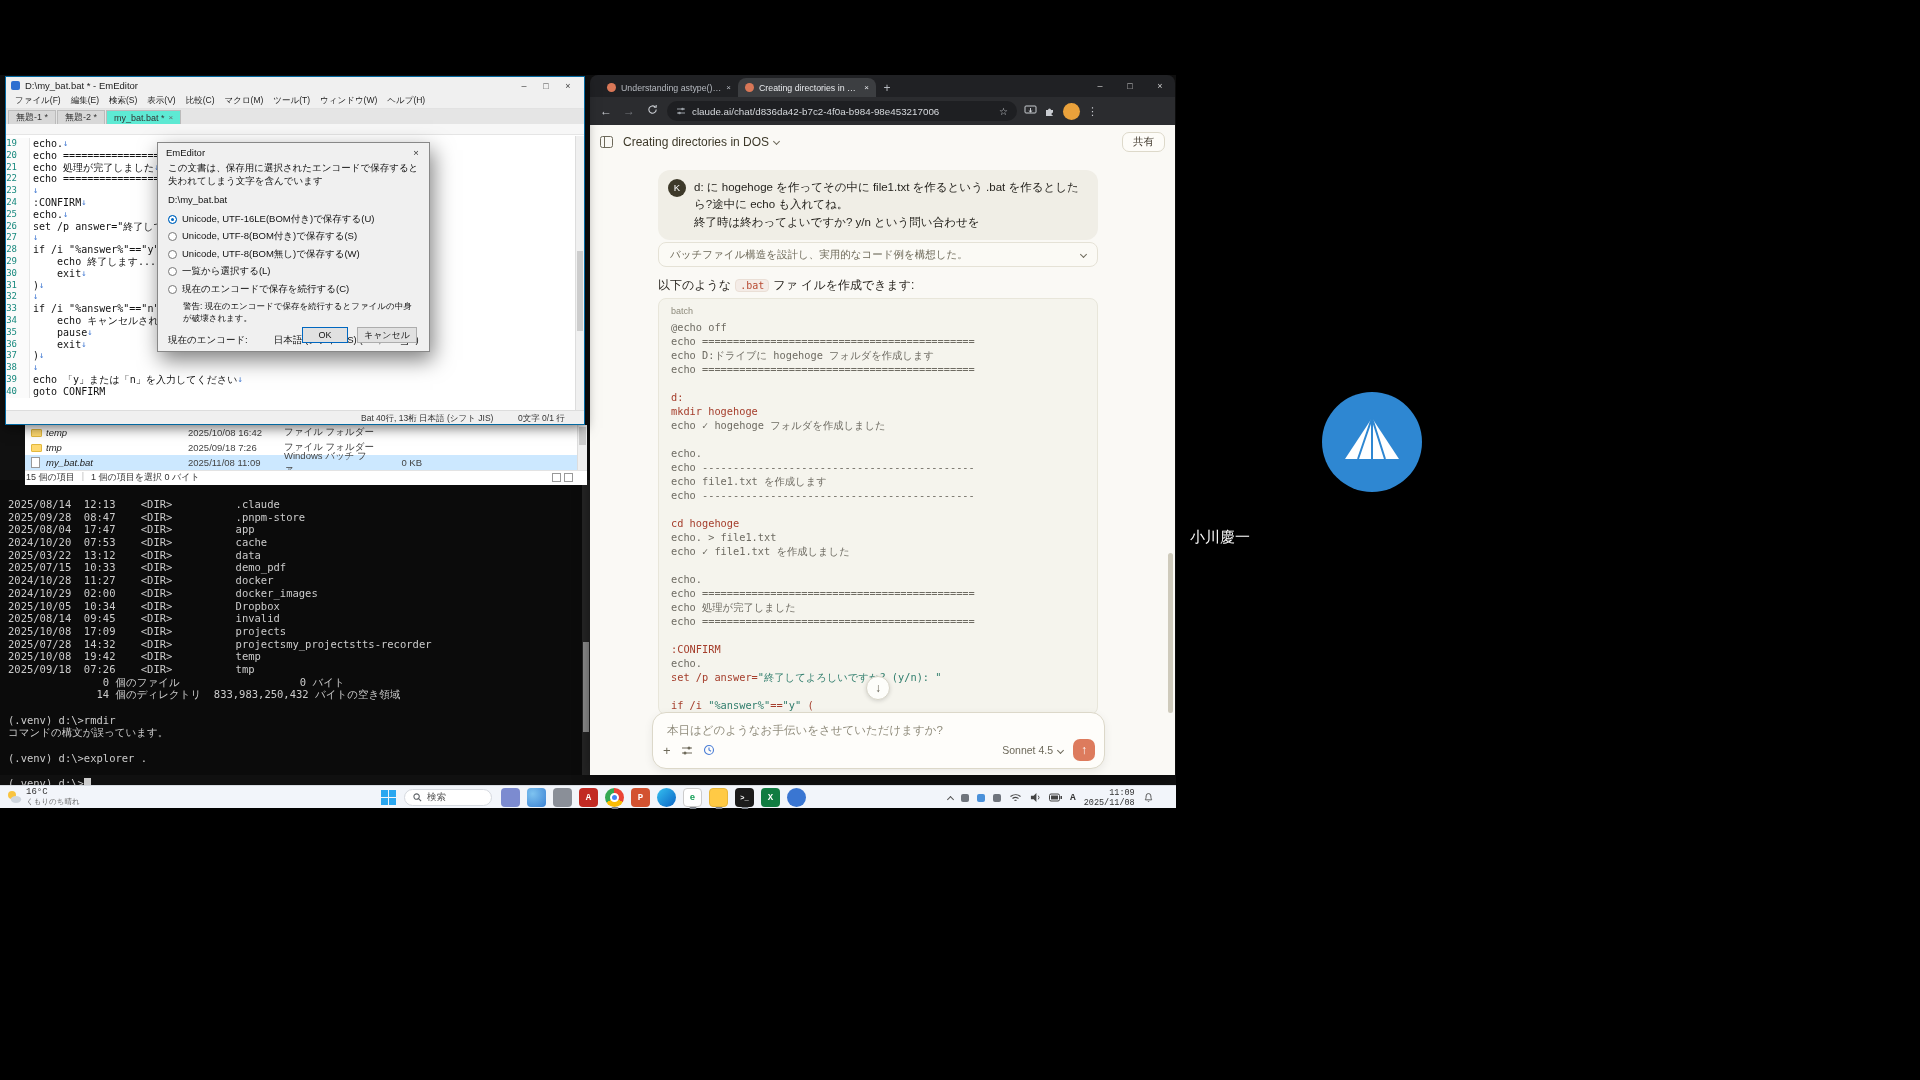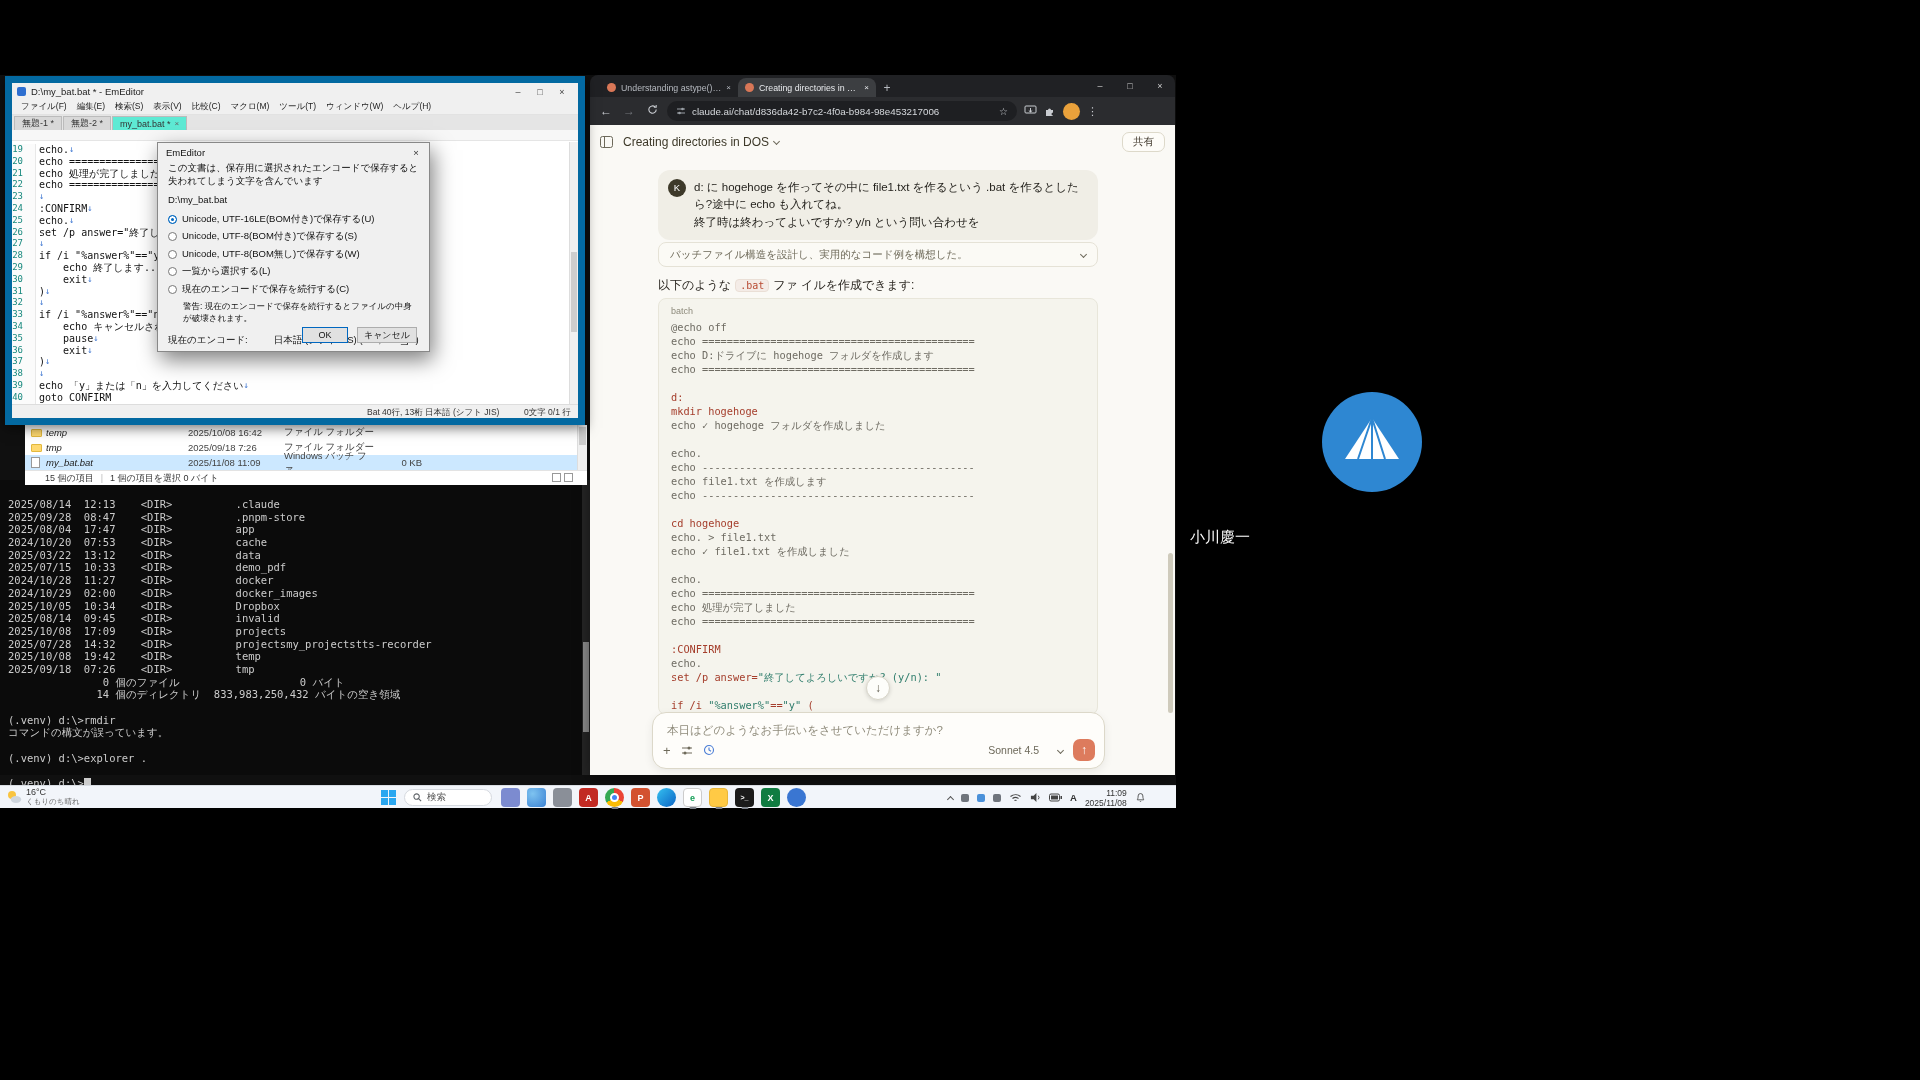--- a/index.html
+++ b/index.html
@@ -2,21 +2,21 @@
 <html><head>
 <meta charset="utf-8">
 <style>
   html,body{margin:0;padding:0;width:1920px;height:1080px;background:#000;overflow:hidden;
     font-family:"Liberation Sans",sans-serif;}
   *{box-sizing:border-box;}
   #share{position:absolute;left:0;top:75px;width:1176px;height:733px;background:#101010;}
 
   
   .em-window{position:absolute;left:5px;top:1px;width:580px;height:349px;background:#fff;
-    border:7px solid #0369a1;box-shadow:0 3px 12px rgba(0,0,0,.55);z-index:4;}
+    border:1px solid #0369a1;box-shadow:0 3px 12px rgba(0,0,0,.55);z-index:4;}
   .em-titlebar{height:17px;background:#f0f0f0;display:flex;align-items:center;padding:0 5px;font-size:9.5px;color:#222;}
   .em-appicon{width:9px;height:9px;background:#2e6fd0;display:inline-block;border-radius:2px;}
   .em-title{margin-left:5px;}
   .em-ctrl{margin-left:auto;display:flex;}
   .em-ctrl span{width:22px;text-align:center;font-size:9px;color:#444;}
   .em-menubar{height:15px;display:flex;align-items:center;padding-left:4px;font-size:8.5px;background:#f0f0f0;
     border-bottom:1px solid #e2e2e2;color:#222;}
   .em-menu-item{padding:0 5px;white-space:nowrap;}
   .em-tabbar{height:15px;background:#e5e5e5;display:flex;align-items:flex-end;padding-left:2px;font-size:9px;}
   .em-tab{height:14px;padding:0 7px;display:flex;align-items:center;gap:4px;background:#d8d8d8;
@@ -63,21 +63,21 @@
   .exp-row{display:flex;align-items:center;height:15px;padding-left:6px;}
   .exp-row.sel{background:#cce8ff;}
   .exp-icon{width:15px;display:inline-flex;}
   .ic-folder{width:11px;height:8px;background:#ffd970;border:1px solid #e3b93e;border-radius:1px;}
   .ic-bat{width:9px;height:11px;background:#fff;border:1px solid #999;}
   .exp-name{width:142px;font-style:italic;}
   .exp-date{width:96px;color:#444;}
   .exp-type{width:96px;color:#444;}
   .exp-size{width:42px;text-align:right;color:#444;}
   .exp-status{position:absolute;bottom:0;left:0;right:0;height:15px;border-top:1px solid #e3e3e3;display:flex;
-    align-items:center;padding-left:20px;gap:7px;font-size:9px;color:#333;background:#fff;}
+    align-items:flex-start;padding-left:1px;gap:7px;font-size:9px;color:#333;background:#fff;}
   .exp-sep{color:#bbb;}
   .exp-views{position:absolute;right:14px;bottom:3px;display:flex;gap:3px;}
   .exp-view{width:9px;height:9px;border:1px solid #999;}
   .exp-scroll{position:absolute;right:0;top:0;width:10px;bottom:15px;background:#f0f0f0;border-left:1px solid #ddd;}
   .exp-thumb{position:absolute;left:1px;right:1px;top:2px;height:18px;background:#cdcdcd;}
 
   
   .term{position:absolute;left:0;top:405px;width:590px;height:295px;background:#0b0b0b;padding:18px 0 0 8px;z-index:2;}
   .term-line{font:10.5px/12.7px "DejaVu Sans Mono",monospace;color:#cccccc;white-space:pre;height:12.7px;}
   .term-cursor{display:inline-block;width:7px;height:10px;background:#cccccc;vertical-align:-1px;}
@@ -135,27 +135,27 @@
   .tok-cmd{color:#a53e2c;}
   .tok-str{color:#2f7d6c;}
   .cl-scrollbtn{position:absolute;left:276px;top:551px;width:24px;height:24px;border-radius:50%;background:#fdfdfa;
     border:1px solid #d8d5c8;box-shadow:0 1px 4px rgba(0,0,0,.15);display:flex;align-items:center;justify-content:center;
     color:#5d594c;font-size:12px;}
   .cl-composer{position:absolute;left:62px;top:587px;width:453px;height:57px;background:#fefdfa;
     border:1px solid #dcd8c9;border-radius:14px;box-shadow:0 3px 10px rgba(0,0,0,.07);}
   .cl-ph{padding:10px 14px 0;font-size:11.5px;color:#8f8b7b;}
   .cl-crow{position:absolute;left:10px;right:9px;bottom:7px;display:flex;align-items:center;gap:10px;}
   .cl-plus{color:#6e6a5a;font-size:13px;}
-  .cl-model{margin-left:auto;display:flex;align-items:center;gap:14px;font-size:10.5px;color:#6d695a;}
+  .cl-model{margin-left:auto;display:flex;align-items:center;gap:0;font-size:10.5px;color:#6d695a;}
   .cl-send{width:22px;height:22px;border-radius:7px;background:#dd7b5d;color:#fff;display:flex;align-items:center;
     justify-content:center;font-size:12px;}
   .cl-scrollbar{position:absolute;right:2px;top:428px;width:5px;height:160px;background:#cfcbbc;border-radius:3px;}
 
   
-  .taskbar{position:absolute;left:0;top:710px;width:1176px;height:23px;background:#f2f5fa;border-top:1px solid #d9dde3;z-index:7;}
+  .taskbar{position:absolute;left:0;top:710px;width:1176px;height:23px;background:#f2f5fa;border-top:1px solid #d9dde3;z-index:7;font-family:Liberation Mono, monospace;}
   .tb-weather{position:absolute;left:6px;top:1px;display:flex;align-items:center;gap:4px;}
   .tb-wtxt{display:flex;flex-direction:column;line-height:10px;}
   .tb-temp{font-size:9px;color:#333;}
   .tb-desc{font-size:7.5px;color:#666;}
   .tb-start{position:absolute;left:378px;top:1px;width:21px;height:21px;display:flex;align-items:center;justify-content:center;}
   .tb-search{position:absolute;left:404px;top:3px;width:88px;height:17px;border-radius:9px;background:#fff;
     border:1px solid #d5d9df;display:flex;align-items:center;gap:5px;padding:0 8px;font-size:9.5px;color:#555;}
   .tb-apps{position:absolute;left:500px;top:0;height:23px;display:flex;gap:5px;align-items:center;}
   .tb-app{position:relative;width:21px;height:23px;display:flex;align-items:center;justify-content:center;}
   .tb-ic{width:19px;height:19px;border-radius:4px;display:flex;align-items:center;justify-content:center;

